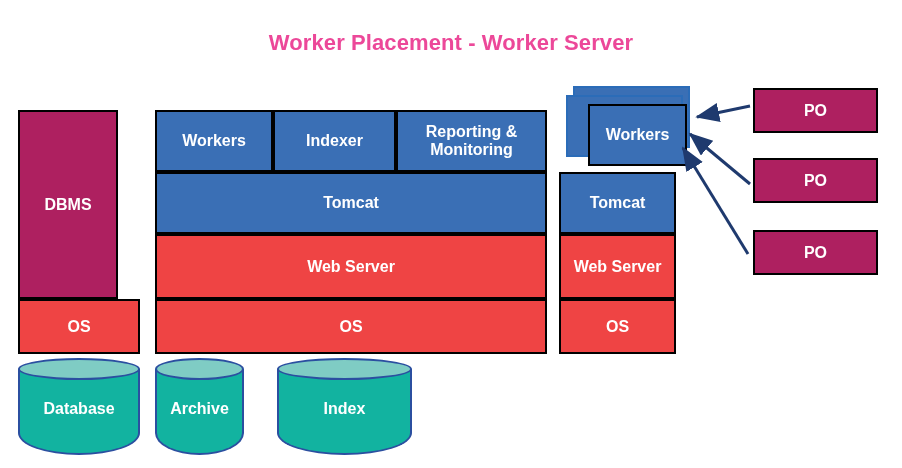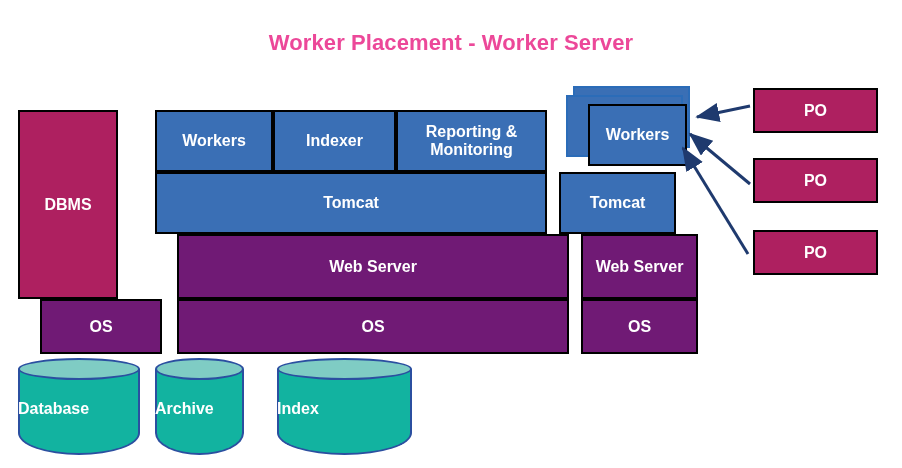--- a/index.html
+++ b/index.html
@@ -40,21 +40,21 @@
     align-items: center;
     justify-content: center;
     text-align: center;
     color: #ffffff;
     font-weight: bold;
     font-size: 16px;
     line-height: 1.12;
     padding: 0 2px;
   }
   .blue    { background: #3a6fb5; }
-  .teal    { background: #701a75; margin-left: 22px; }
+  .teal    { background: #ef4444; }
   .magenta { background: #ae2060; }
 
   
   .cyl {
     position: absolute;
   }
   .cyl .body {
     position: absolute;
     left: 0;
     top: 11px;
@@ -75,21 +75,21 @@
     box-sizing: border-box;
     background: #7fccc4;
     border: 2px solid #2b4fa0;
     border-radius: 50%;
   }
   .cyl .cyl-label {
     position: absolute;
     left: 0;
     right: 0;
     top: 42px;
-    text-align: left;
+    text-align: center;
     color: #ffffff;
     font-weight: bold;
     font-size: 16px;
     z-index: 3;
   }
 
   
   .stack-card {
     position: absolute;
     box-sizing: border-box;

